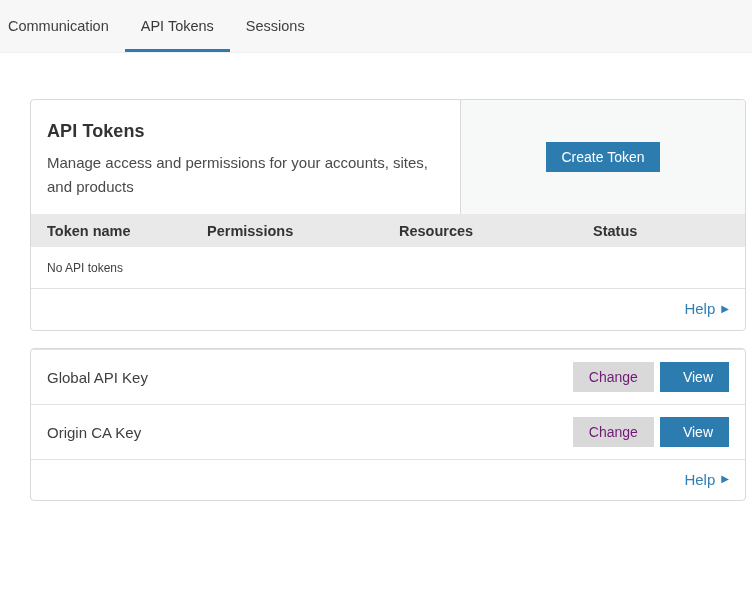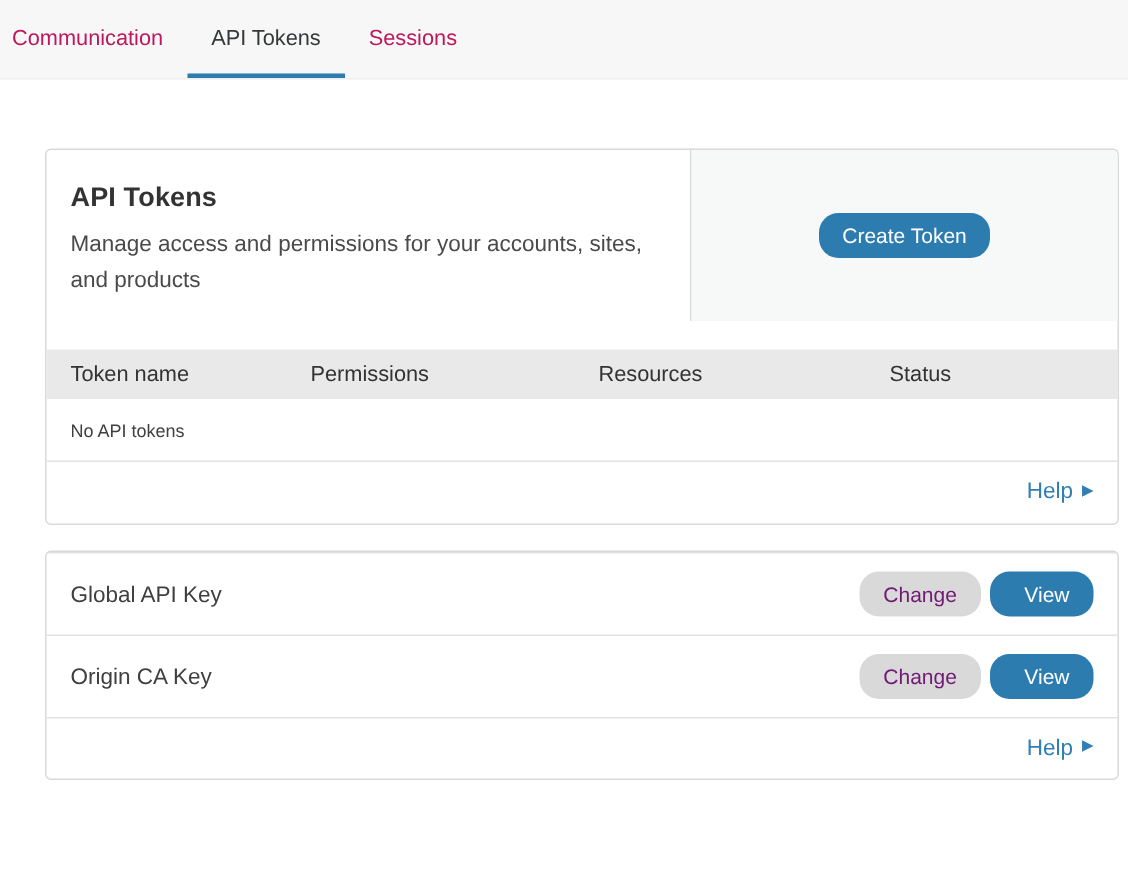--- a/index.html
+++ b/index.html
@@ -17,21 +17,21 @@
     background: #f7f7f7;
     display: flex;
     align-items: stretch;
     border-bottom: 1px solid #efefef;
   }
   .tab {
     display: flex;
     align-items: center;
     padding: 0 16px;
     font-size: 14.5px;
-    color: #be185d;
+    color: #404040;
     cursor: pointer;
     border-bottom: 3px solid transparent;
     padding-top: 3px; 
   }
   .tab:first-child { padding-left: 8px; }
   .tab.active {
     color: #36393a;
     border-bottom-color: #2c7cb0;
   }
 
@@ -71,43 +71,42 @@
     font-size: 15px;
     line-height: 24px;
     color: #4a4a4a;
     max-width: 400px;
   }
 
   
   .btn {
     display: inline-block;
     border: none;
-    border-radius: 13px;
+    border-radius: 0;
     font-family: inherit;
     font-size: 14px;
     line-height: 14px;
     padding: 8px 16px;
     cursor: pointer;
   }
   .btn-primary { background: #2c7cb0; color: #ffffff; padding-left: 23px; }
   .btn-create { padding: 8px 15px; height: 30px; }
   .btn-gray { background: #d9d9d9; color: #701a75; }
 
   
   .table-header {
     display: grid;
     grid-template-columns: 160px 192px 194px 1fr;
     background: #e9e9e9;
     padding: 7px 0 7px 16px;
     font-size: 14.5px;
-    font-weight: 400;
+    font-weight: 700;
     color: #333333;
     min-height: 33px;
     align-items: center;
-    margin-top: 19px;
   }
   .empty-row {
     padding: 11px 16px;
     font-size: 12px;
     color: #404040;
     border-bottom: 1px solid #e2e2e2;
     min-height: 42px;
     display: flex;
     align-items: center;
   }

